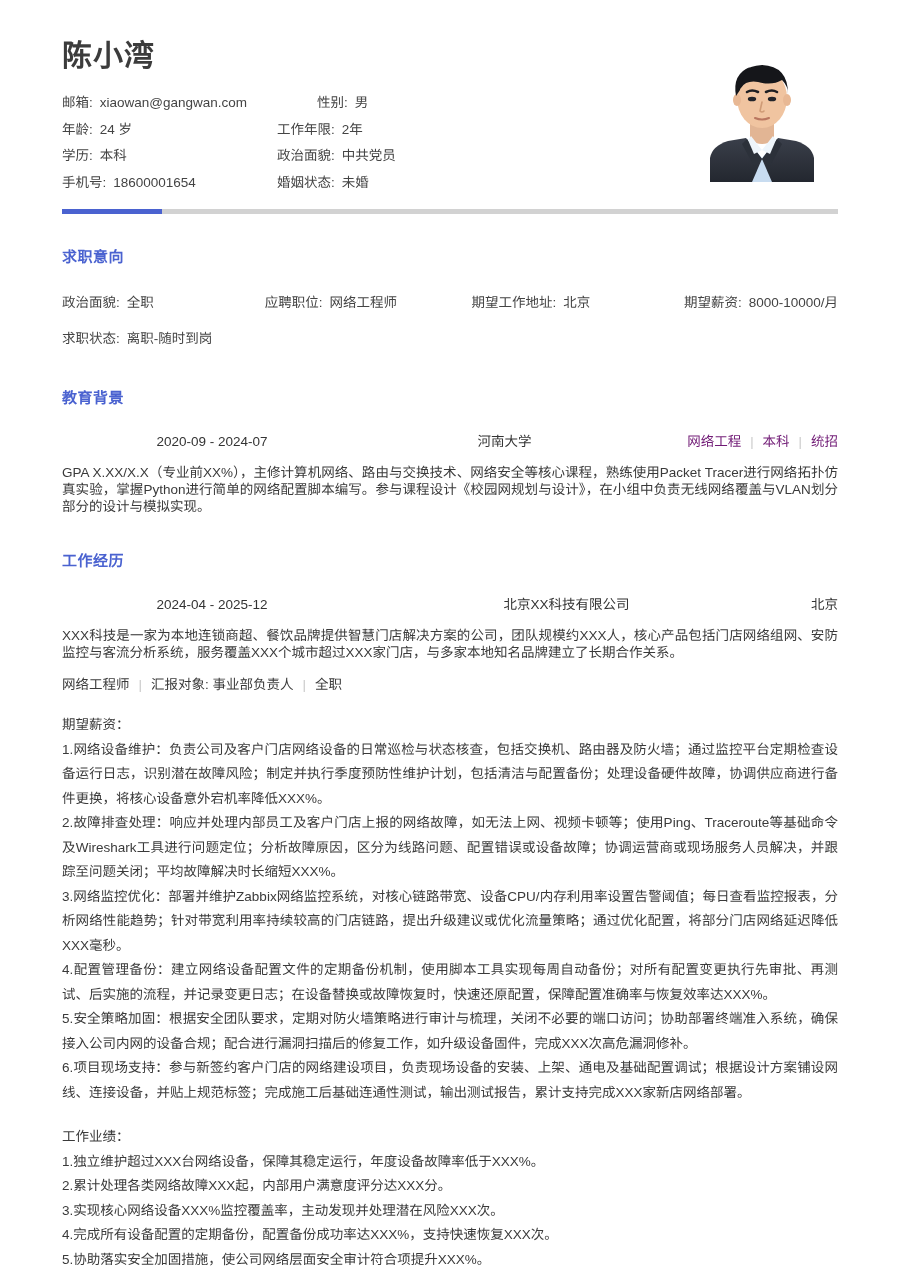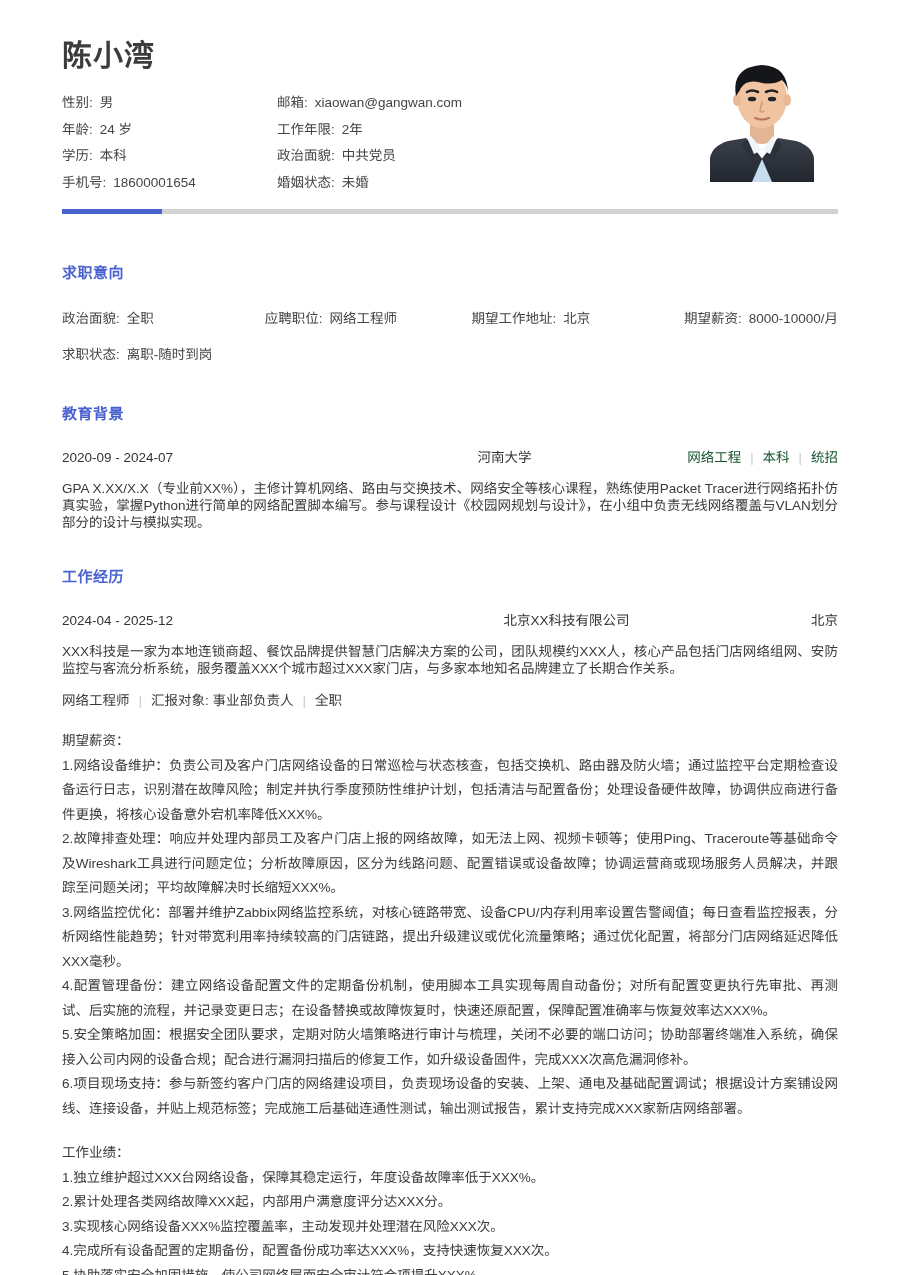--- a/index.html
+++ b/index.html
@@ -101,21 +101,21 @@
 
   .section-title {
     font-size: 15px;
     font-weight: 700;
     color: #4a62d0;
     letter-spacing: 0.5px;
     line-height: 22px;
   }
 
   
-  #sec-intent { margin-top: 57px; }
+  #sec-intent { margin-top: 41px; }
   #sec-intent .section-body { margin-top: 23px; }
 
   .intent-row {
     display: flex;
     font-size: 13.5px;
     color: #444444;
     line-height: 24px;
     white-space: nowrap;
   }
   .intent-row + .intent-row { margin-top: 12px; }
@@ -135,33 +135,33 @@
 
   .entry-head {
     position: relative;
     display: flex;
     align-items: baseline;
     font-size: 13.5px;
     color: #333333;
     line-height: 22px;
     height: 22px;
   }
-  .eh-date { width: 300px; white-space: nowrap; }
+  .eh-date { width: 300px; white-space: nowrap; text-align: center; }
   .eh-org {
     flex: 1;
     text-align: center;
     white-space: nowrap;
     padding-right: 40px;
   }
   .eh-meta {
     white-space: nowrap;
     display: flex;
     align-items: center;
   }
-  .eh-meta .tag { color: #14532d; }
+  .eh-meta .tag { color: #701a75; }
   .eh-meta .sep {
     display: inline-block;
     margin: 0 9px;
     color: #c9c9c9;
     font-size: 13px;
   }
   .eh-loc { white-space: nowrap; color: #333333; }
 
   .para {
     font-size: 13.5px;
@@ -206,27 +206,27 @@
 
 <div class="page">
 
   <div class="header">
 
     <div class="name">陈小湾</div>
 
     <div class="basic-grid">
 
       <div class="basic-row">
+        <div class="basic-cell col2">
+          <span class="bc-label">邮箱:</span>
+          <span class="bc-value">xiaowan@gangwan.com</span>
+        </div>
         <div class="basic-cell col1">
           <span class="bc-label">性别:</span>
           <span class="bc-value">男</span>
-        </div>
-        <div class="basic-cell col2">
-          <span class="bc-label">邮箱:</span>
-          <span class="bc-value">xiaowan@gangwan.com</span>
         </div>
       </div>
 
       <div class="basic-row">
         <div class="basic-cell col1">
           <span class="bc-label">年龄:</span>
           <span class="bc-value">24 岁</span>
         </div>
         <div class="basic-cell col2">
           <span class="bc-label">工作年限:</span>

